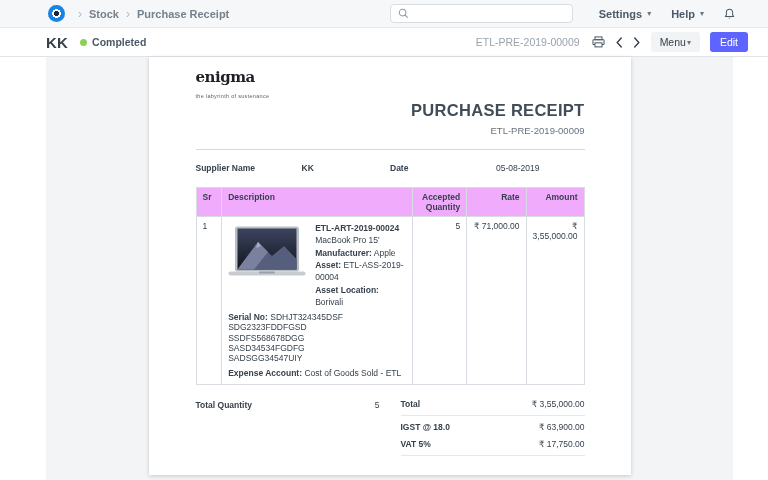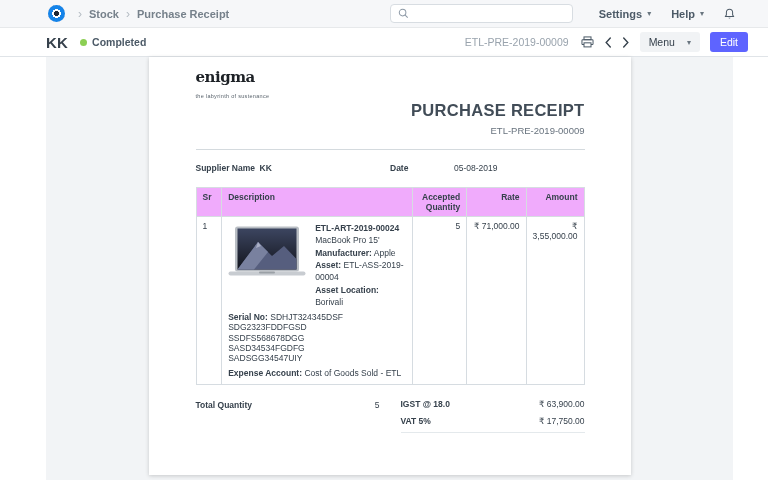--- a/index.html
+++ b/index.html
@@ -42,42 +42,42 @@
   }
   .doc-title{ font-size:15px; font-weight:700; color:#36414c; letter-spacing:.2px;}
   .indicator{ display:flex; align-items:center; gap:5px; margin-left:12px; }
   .indicator .dot{ width:7px; height:7px; border-radius:50%; background:#8ccf54; }
   .indicator .txt{ font-size:10.5px; font-weight:600; color:#4c5a67; }
   .head-right{ margin-left:auto; display:flex; align-items:center; gap:10px; }
   .doc-name{ font-size:10.5px; color:#99a3ad; margin-right:2px; }
   .icon-btn{ cursor:pointer; display:flex; align-items:center; color:#4c5a67; }
   .btn{ height:20px; display:flex; align-items:center; border-radius:3px;
     font-size:10.5px; cursor:pointer; }
-  .btn-default{ background:#f1f3f5; color:#36414c; padding:0 9px; gap:12px; font-weight:500;}
+  .btn-default{ background:#f1f3f5; color:#36414c; padding:0 9px; gap:1px; font-weight:500;}
   .btn-primary{ background:#5e64ff; color:#fff; padding:0 10px; font-weight:500;}
   
   .content{ height:423px; background:#fff; }
   .gutter{ margin:0 35px 0 46px; height:100%; background:#f2f4f6; }
   .paper{
     width:482px; height:418px; margin:0 auto; background:#fff;
     box-shadow:0 1px 4px rgba(0,0,0,.18);
     padding:11px 46px 10px 47px; font-size:8.5px; color:#36414c;
   }
   .letterhead .brand{
     font-family:"DejaVu Serif",serif; font-weight:700; font-size:15px;
     color:#1d2126; letter-spacing:-.5px;
   }
   .letterhead .tagline{ font-size:5.5px; color:#5a646d; margin-top:7px; letter-spacing:.3px; }
   .title-block{ text-align:right; margin-top:2px; }
   .rtitle{ font-size:16.5px; font-weight:700; color:#414c57; letter-spacing:.3px; }
   .rdocno{ font-size:9.5px; color:#68737e; margin-top:5px; }
   .hr{ border-top:1px solid #d4dade; margin-top:13px; }
   .fields{ display:flex; margin-top:13px; }
   .fld{ flex:1; display:flex; }
-  .fld .lbl{ width:64px; flex:none; font-weight:700; }
+  .fld .lbl{ width:106px; flex:none; font-weight:700; }
   .fld .val{ }
   .fld .val.b{ font-weight:700; }
   
   table.items{ width:100%; border-collapse:collapse; margin-top:14px; }
   table.items th, table.items td{
     border:1px solid #d6dce1; padding:4px 6px; vertical-align:top;
     font-size:8.5px; color:#36414c; text-align:left;
   }
   table.items thead th{ background:#f0abfc; font-weight:700; }
   .ra{ text-align:right !important; }
@@ -259,20 +259,24 @@
         </tr>
       </tbody>
     </table>
 
     <div class="totals">
       <div class="tot-left">
         <span class="lbl">Total Quantity</span>
         <span>5</span>
       </div>
       <div class="tot-right">
+        <div class="trow sep">
+          <span class="tlabel">Total</span>
+          <span class="tvalue">₹ 3,55,000.00</span>
+        </div>
         <div class="trow">
           <span class="tlabel">IGST @ 18.0</span>
           <span class="tvalue">₹ 63,900.00</span>
         </div>
         <div class="trow sep">
           <span class="tlabel">VAT 5%</span>
           <span class="tvalue">₹ 17,750.00</span>
         </div>
 
       </div>

